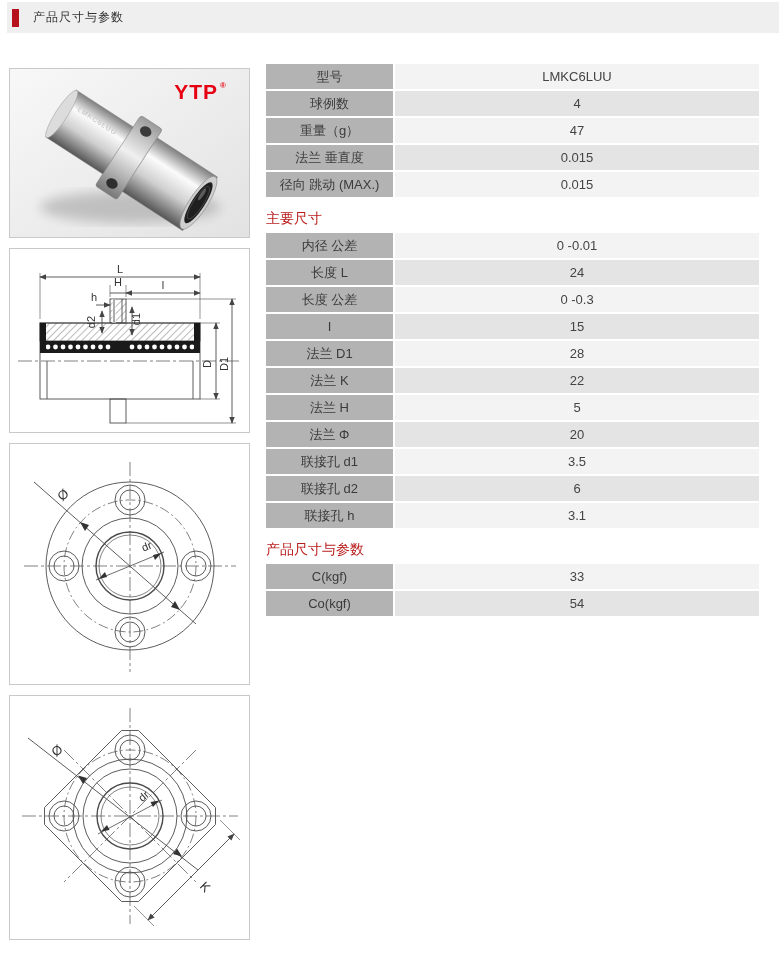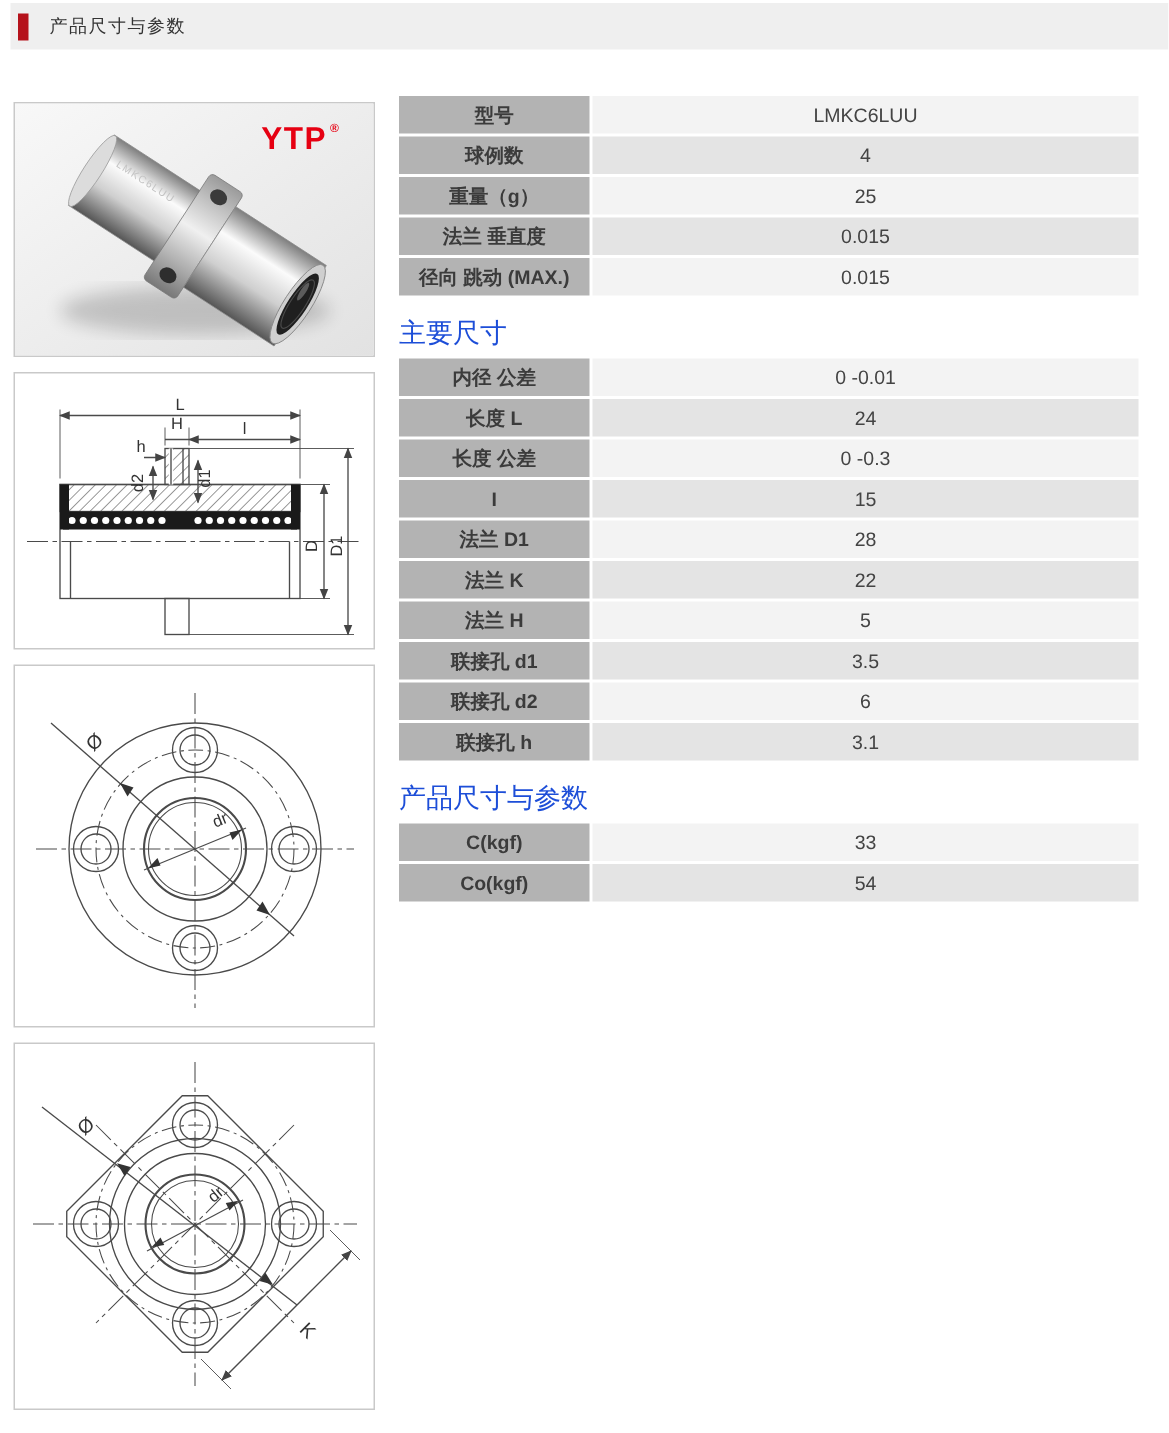--- a/index.html
+++ b/index.html
@@ -12,25 +12,25 @@
   .sec-header .title{margin-left:14px;font-size:12px;color:#333;letter-spacing:1px;}
 
   
   .content{display:flex;align-items:flex-start;margin-top:29px;}
   .left-col{width:241px;margin-left:9px;padding-top:6px;}
   .fig{border:1px solid #c9c9c9;margin-bottom:10px;background:#fff;}
   .fig svg{display:block;}
 
   .right-col{margin-left:14px;width:497px;}
   table.spec{border-collapse:separate;border-spacing:2px;width:497px;table-layout:fixed;}
-  table.spec th{width:127px;background:#b3b3b3;font-weight:bold;font-size:13px;color:#3b3b3b;height:25px;text-align:center;padding:0;}
+  table.spec th{width:127px;background:#b3b3b3;font-weight:normal;font-size:13px;color:#3b3b3b;height:25px;text-align:center;padding:0;}
   table.spec td{font-size:13px;color:#444;text-align:center;height:25px;padding:0;}
   table.spec tr:nth-child(odd) td{background:#f3f3f3;}
   table.spec tr:nth-child(even) td{background:#e4e4e4;}
-  .group-title{font-size:18px;color:#1d4ed8;margin:11px 0 3px 2px;font-family:Liberation Mono, monospace;}
+  .group-title{font-size:14px;color:#b91c1c;margin:11px 0 3px 2px;font-family:Liberation Mono, monospace;}
 
   
   .dim{font-size:11px;fill:#333;}
   .dim-big{font-size:13px;fill:#333;}
   .logo-txt{font-weight:bold;font-size:21px;fill:#e60012;letter-spacing:1px;}
   .logo-reg{font-size:8px;fill:#e60012;font-weight:bold;}
   .engrave{font-size:7px;fill:#c4c4c4;letter-spacing:1px;}
 </style>
 </head>
 <body>
@@ -271,21 +271,21 @@
           <tr>
             <th>型号</th>
             <td>LMKC6LUU</td>
           </tr>
           <tr>
             <th>球例数</th>
             <td>4</td>
           </tr>
           <tr>
             <th>重量（g）</th>
-            <td>25</td>
+            <td>47</td>
           </tr>
           <tr>
             <th>法兰 垂直度</th>
             <td>0.015</td>
           </tr>
           <tr>
             <th>径向 跳动 (MAX.)</th>
             <td>0.015</td>
           </tr>
         </tbody>
@@ -315,20 +315,24 @@
             <th>法兰 D1</th>
             <td>28</td>
           </tr>
           <tr>
             <th>法兰 K</th>
             <td>22</td>
           </tr>
           <tr>
             <th>法兰 H</th>
             <td>5</td>
+          </tr>
+          <tr>
+            <th>法兰 Φ</th>
+            <td>20</td>
           </tr>
           <tr>
             <th>联接孔 d1</th>
             <td>3.5</td>
           </tr>
           <tr>
             <th>联接孔 d2</th>
             <td>6</td>
           </tr>
           <tr>

